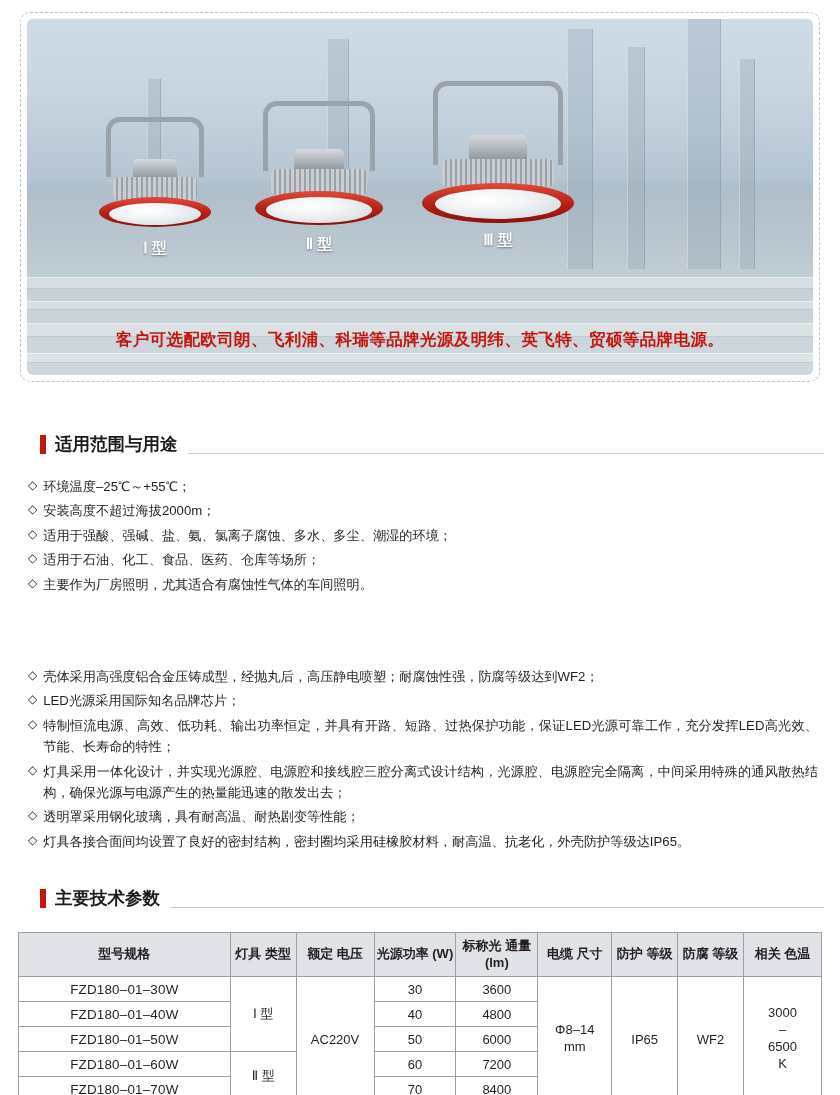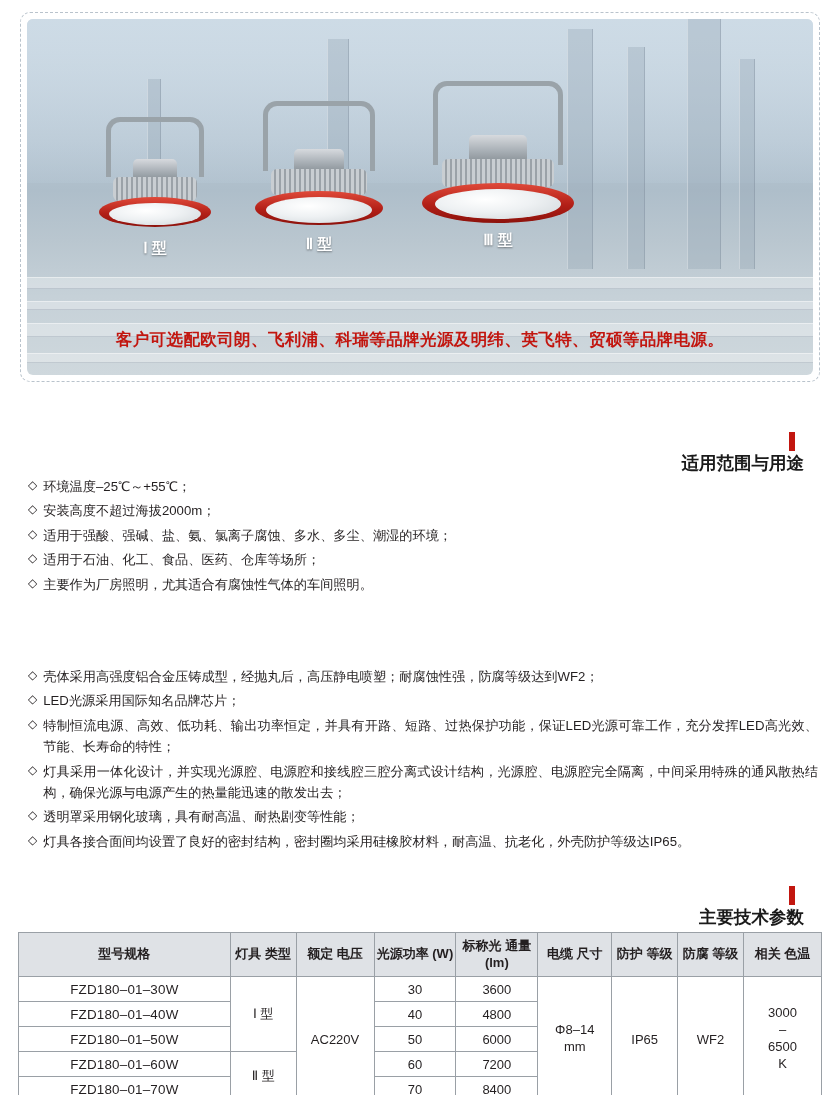--- a/index.html
+++ b/index.html
@@ -81,24 +81,23 @@
     position: absolute; left: 0; right: 0; bottom: 24px;
     text-align: center;
     color: #c2160f;
     font-size: 16.5px;
     font-weight: bold;
     letter-spacing: 0.4px;
   }
 
   
   .sec-head {
-    position: absolute; left: 20px;
-    display: flex; align-items: flex-end;
+    position: absolute; left: 40px;
+    display: flex; align-items: center;
     width: 784px;
-    flex-direction: column;
   }
   .sec-head .bar {
     width: 6px; height: 19px; background: #c2160f; margin-right: 9px;
     flex: 0 0 auto;
   }
   .sec-head .txt {
     font-size: 17.5px; font-weight: bold; color: #1a1a1a;
     white-space: nowrap;
   }
   .sec-head .rule {

